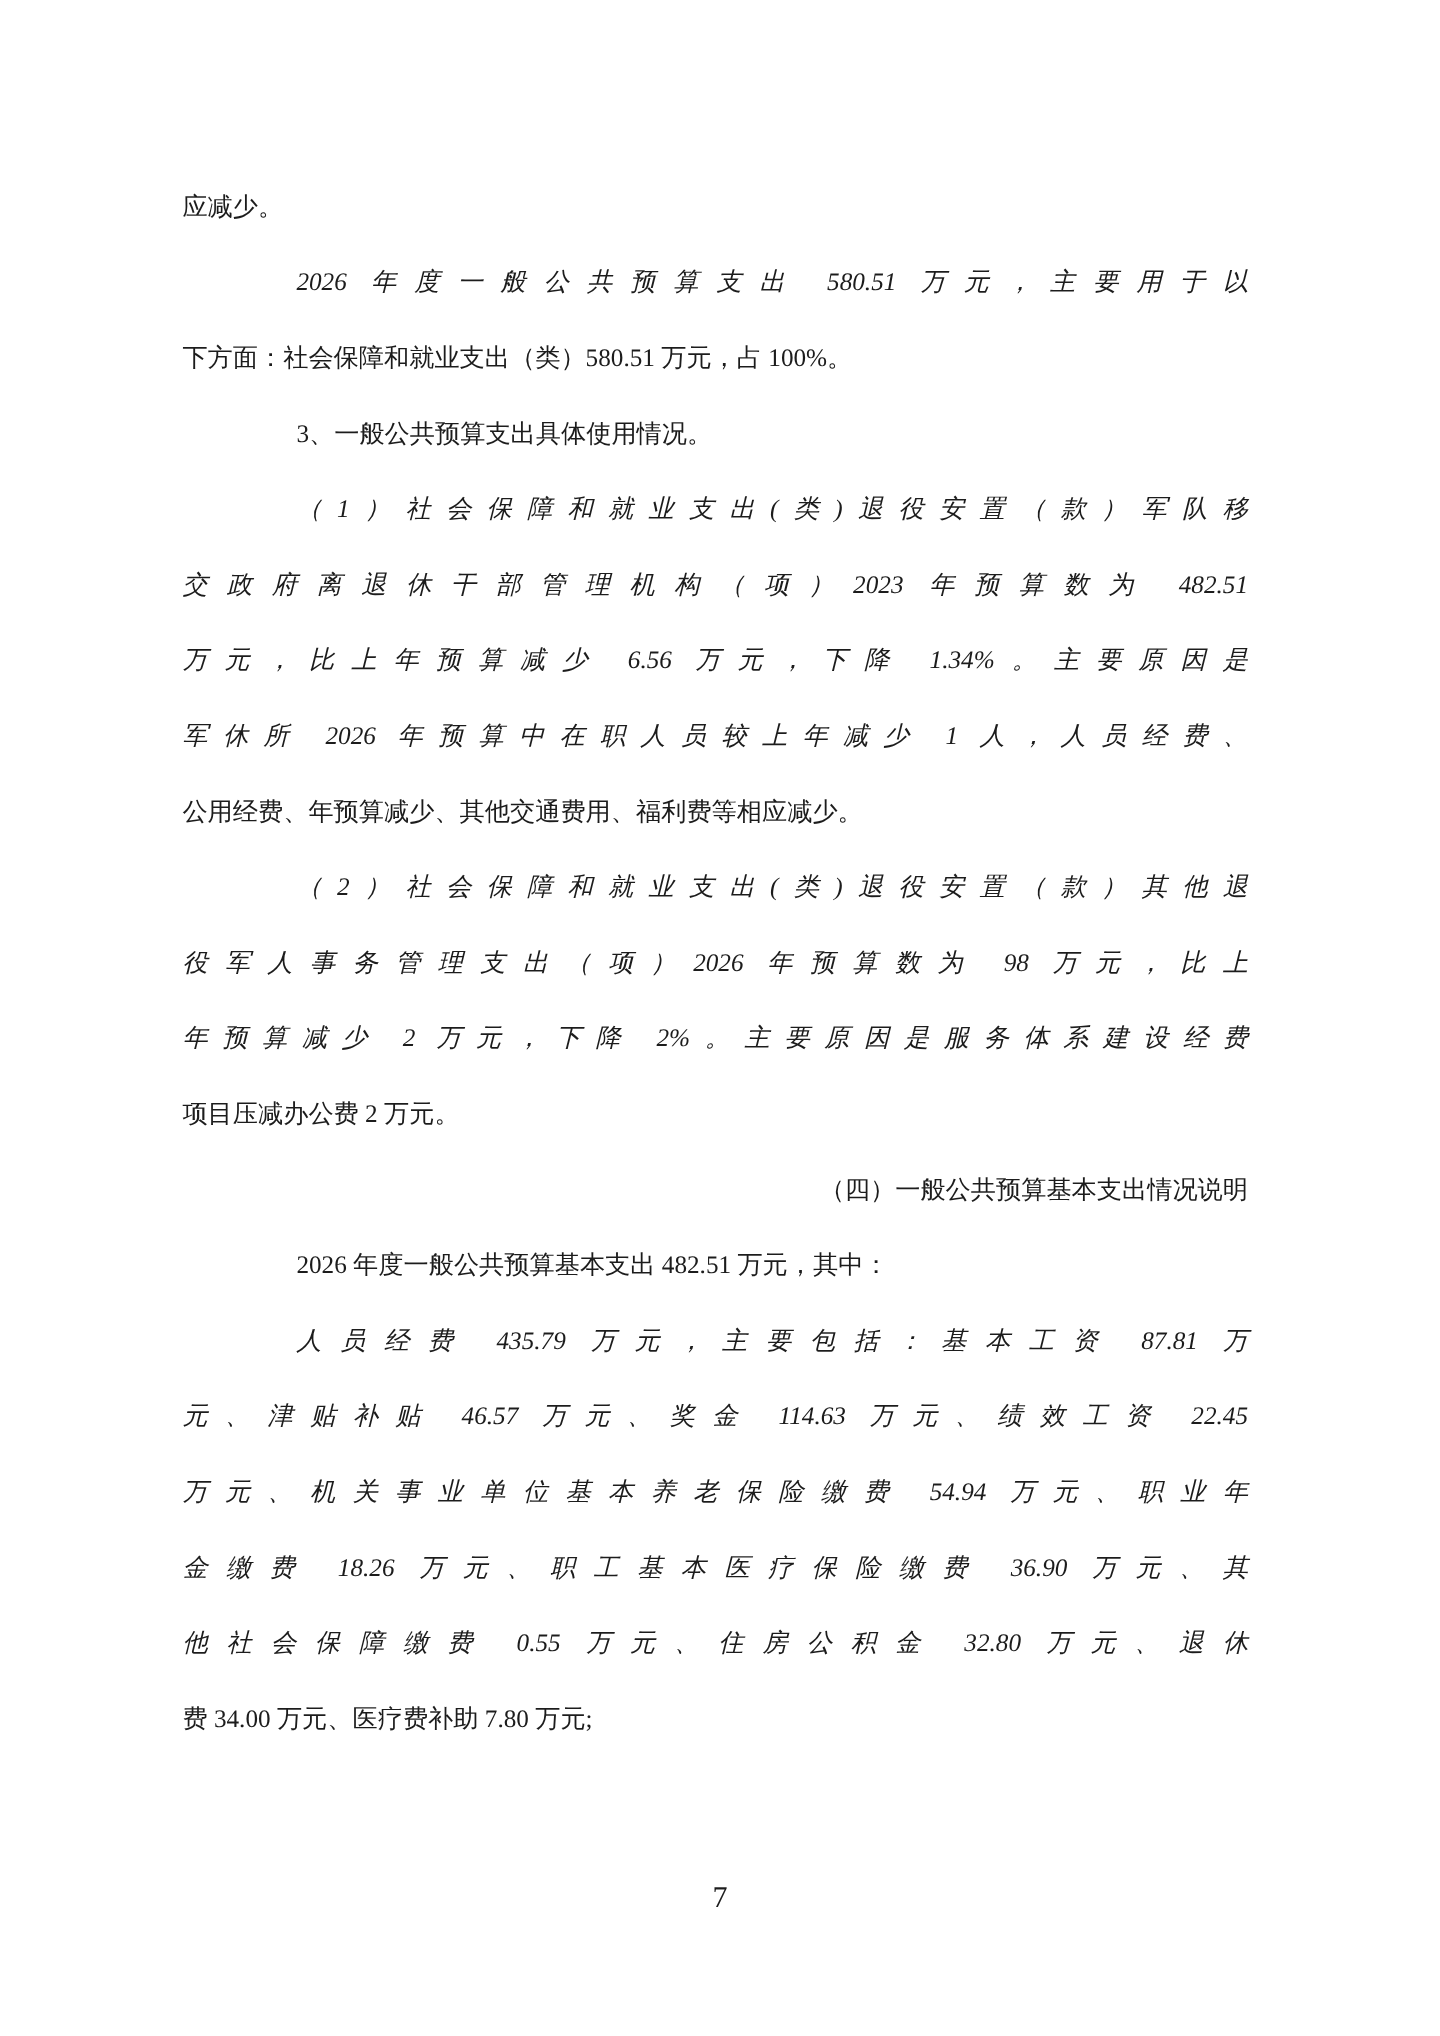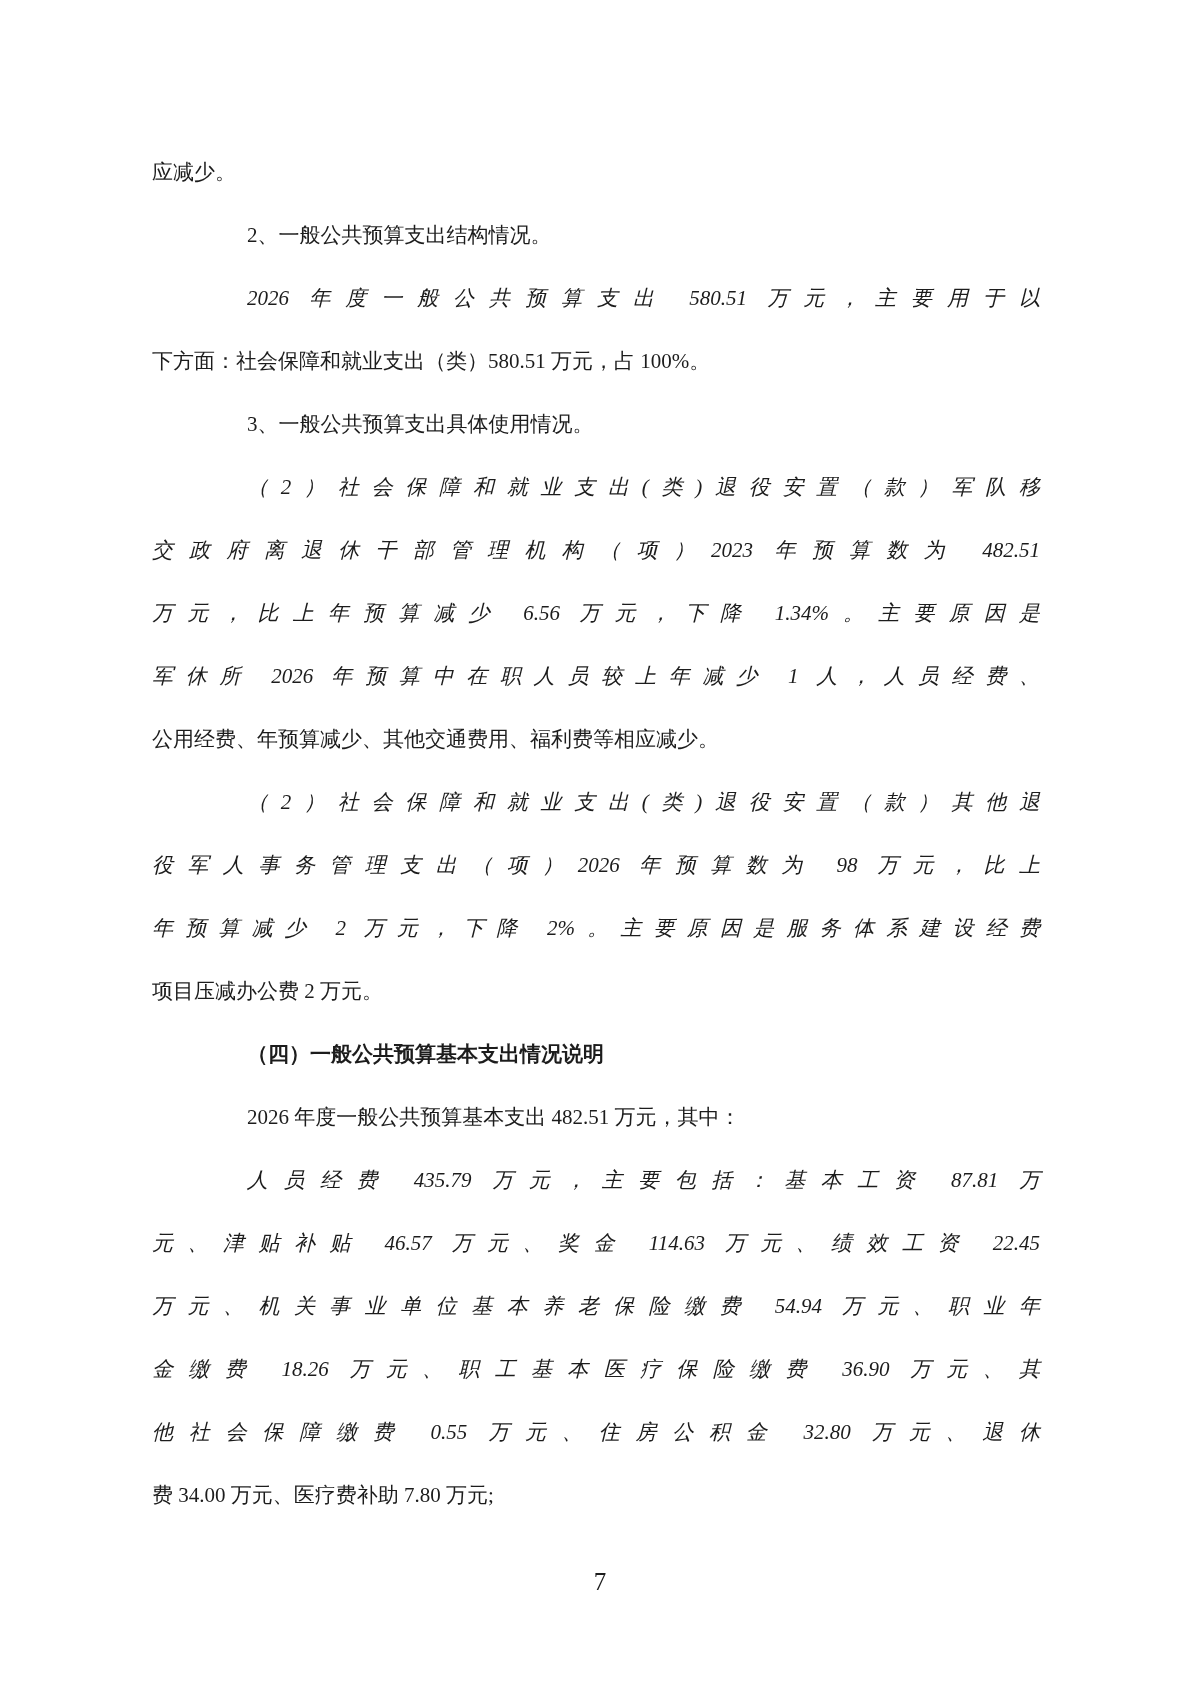--- a/index.html
+++ b/index.html
@@ -35,21 +35,22 @@
   .line.fill {
     text-align: justify;
     text-align-last: justify;
     font-style: italic;
   }
   
   .line.indent {
     text-indent: 95px;
   }
   .line.bold {
-    font-weight: bold;
+    font-weight: normal;
+    text-align: right;
   }
   .page-number {
     position: absolute;
     top: 1562px;
     left: 0;
     width: 1200px;
     height: 40px;
     line-height: 40px;
     text-align: center;
     font-size: 25px;
@@ -59,35 +60,32 @@
 </head>
 <body>
 
 <div class="page">
   <div class="content">
 
     <div class="paragraph">
       <div class="line">应减少。</div>
     </div>
 
-    <div class="paragraph">
-      <div class="line indent">2、一般公共预算支出结构情况。</div>
-    </div>
 
     <div class="paragraph">
       <div class="line indent fill">2026 年度一般公共预算支出 580.51 万元，主要用于以</div>
       <div class="line">下方面：社会保障和就业支出（类）580.51 万元，占 100%。</div>
     </div>
 
     <div class="paragraph">
       <div class="line indent">3、一般公共预算支出具体使用情况。</div>
     </div>
 
     <div class="paragraph">
-      <div class="line indent fill">（2）社会保障和就业支出(类)退役安置（款）军队移</div>
+      <div class="line indent fill">（1）社会保障和就业支出(类)退役安置（款）军队移</div>
       <div class="line fill">交政府离退休干部管理机构（项）2023 年预算数为 482.51</div>
       <div class="line fill">万元，比上年预算减少 6.56 万元，下降 1.34%。主要原因是</div>
       <div class="line fill">军休所 2026 年预算中在职人员较上年减少 1 人，人员经费、</div>
       <div class="line">公用经费、年预算减少、其他交通费用、福利费等相应减少。</div>
     </div>
 
     <div class="paragraph">
       <div class="line indent fill">（2）社会保障和就业支出(类)退役安置（款）其他退</div>
       <div class="line fill">役军人事务管理支出（项）2026 年预算数为 98 万元，比上</div>
       <div class="line fill">年预算减少 2 万元，下降 2%。主要原因是服务体系建设经费</div>

